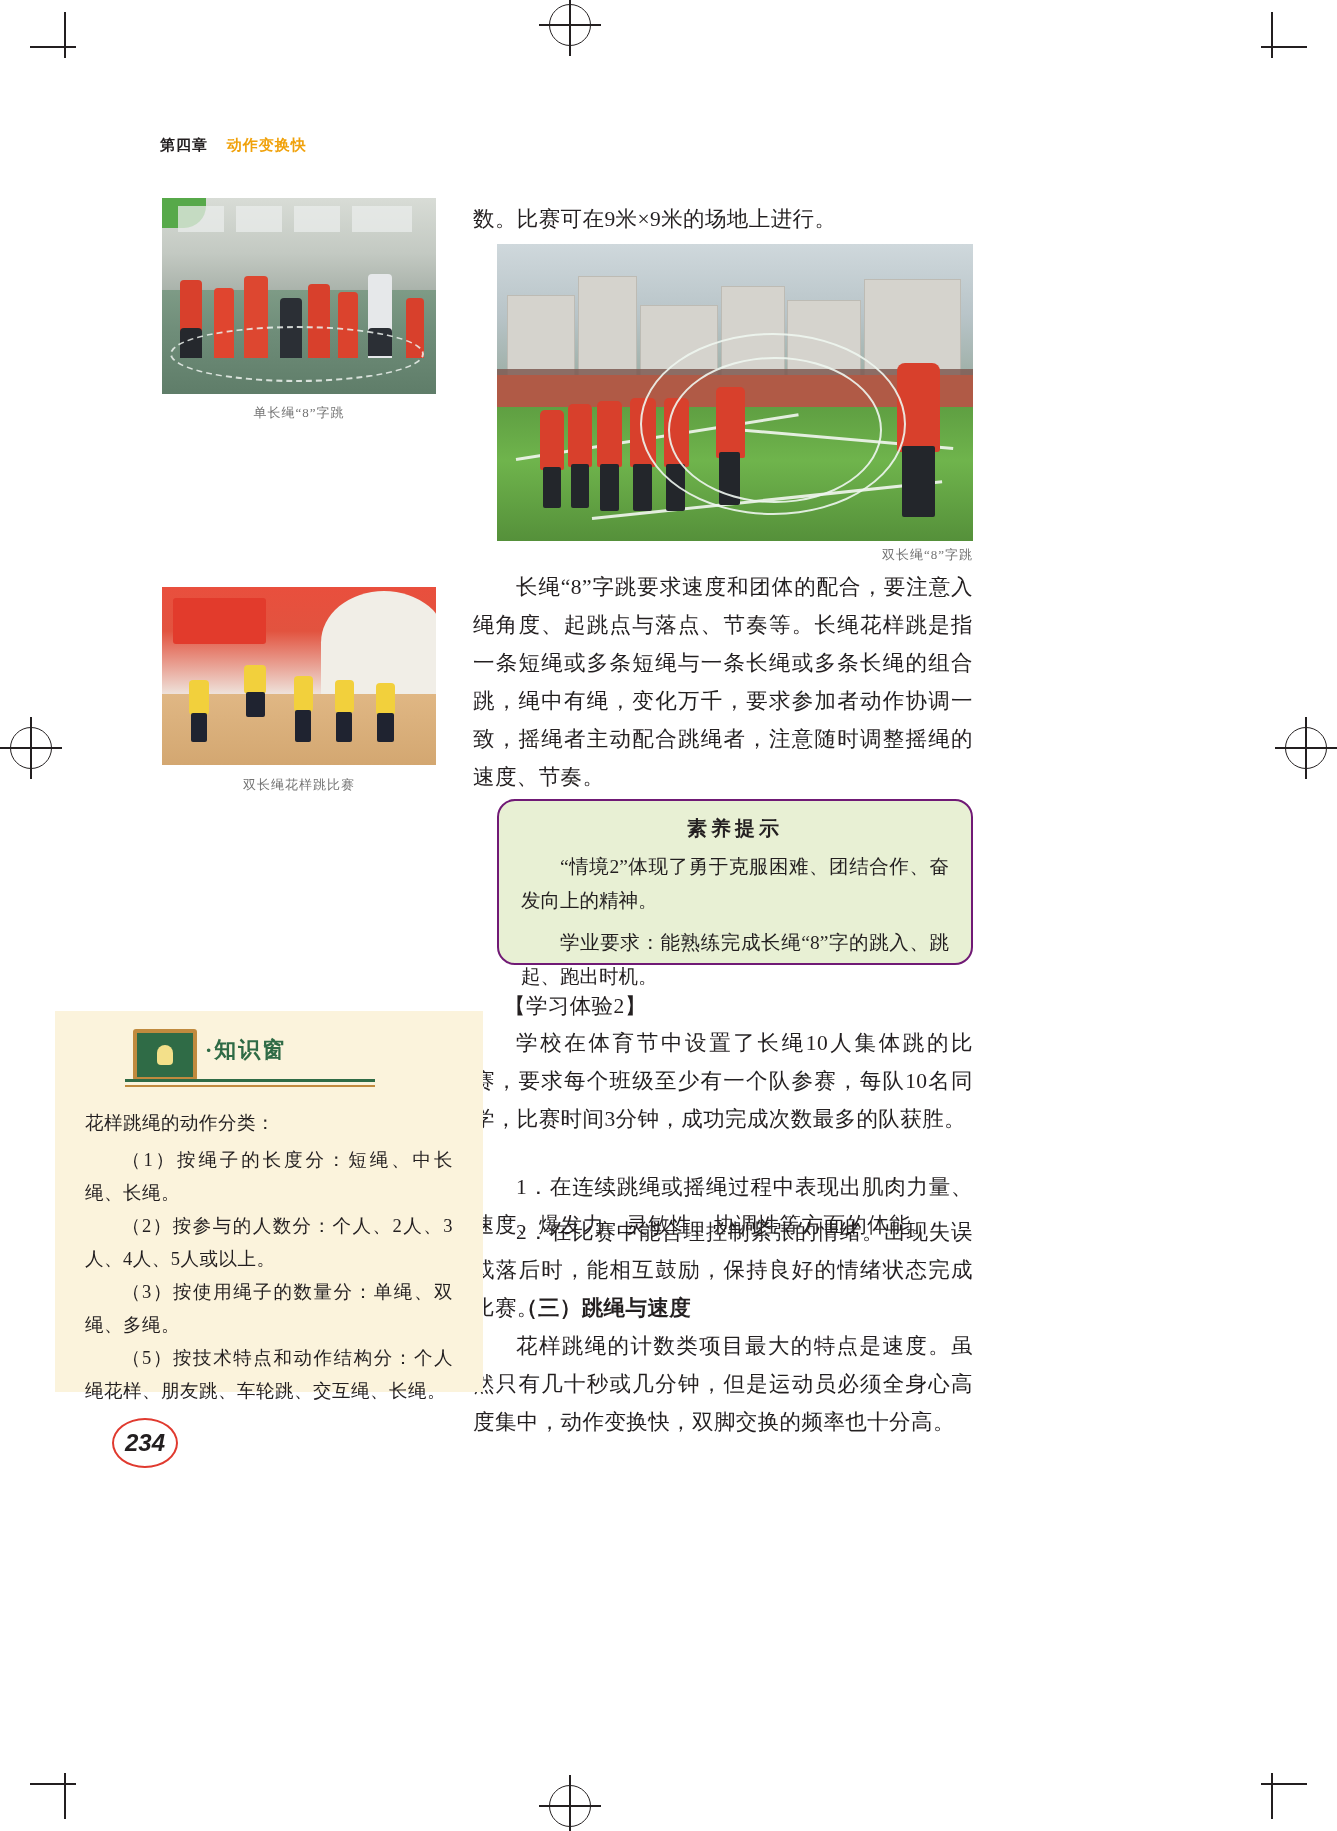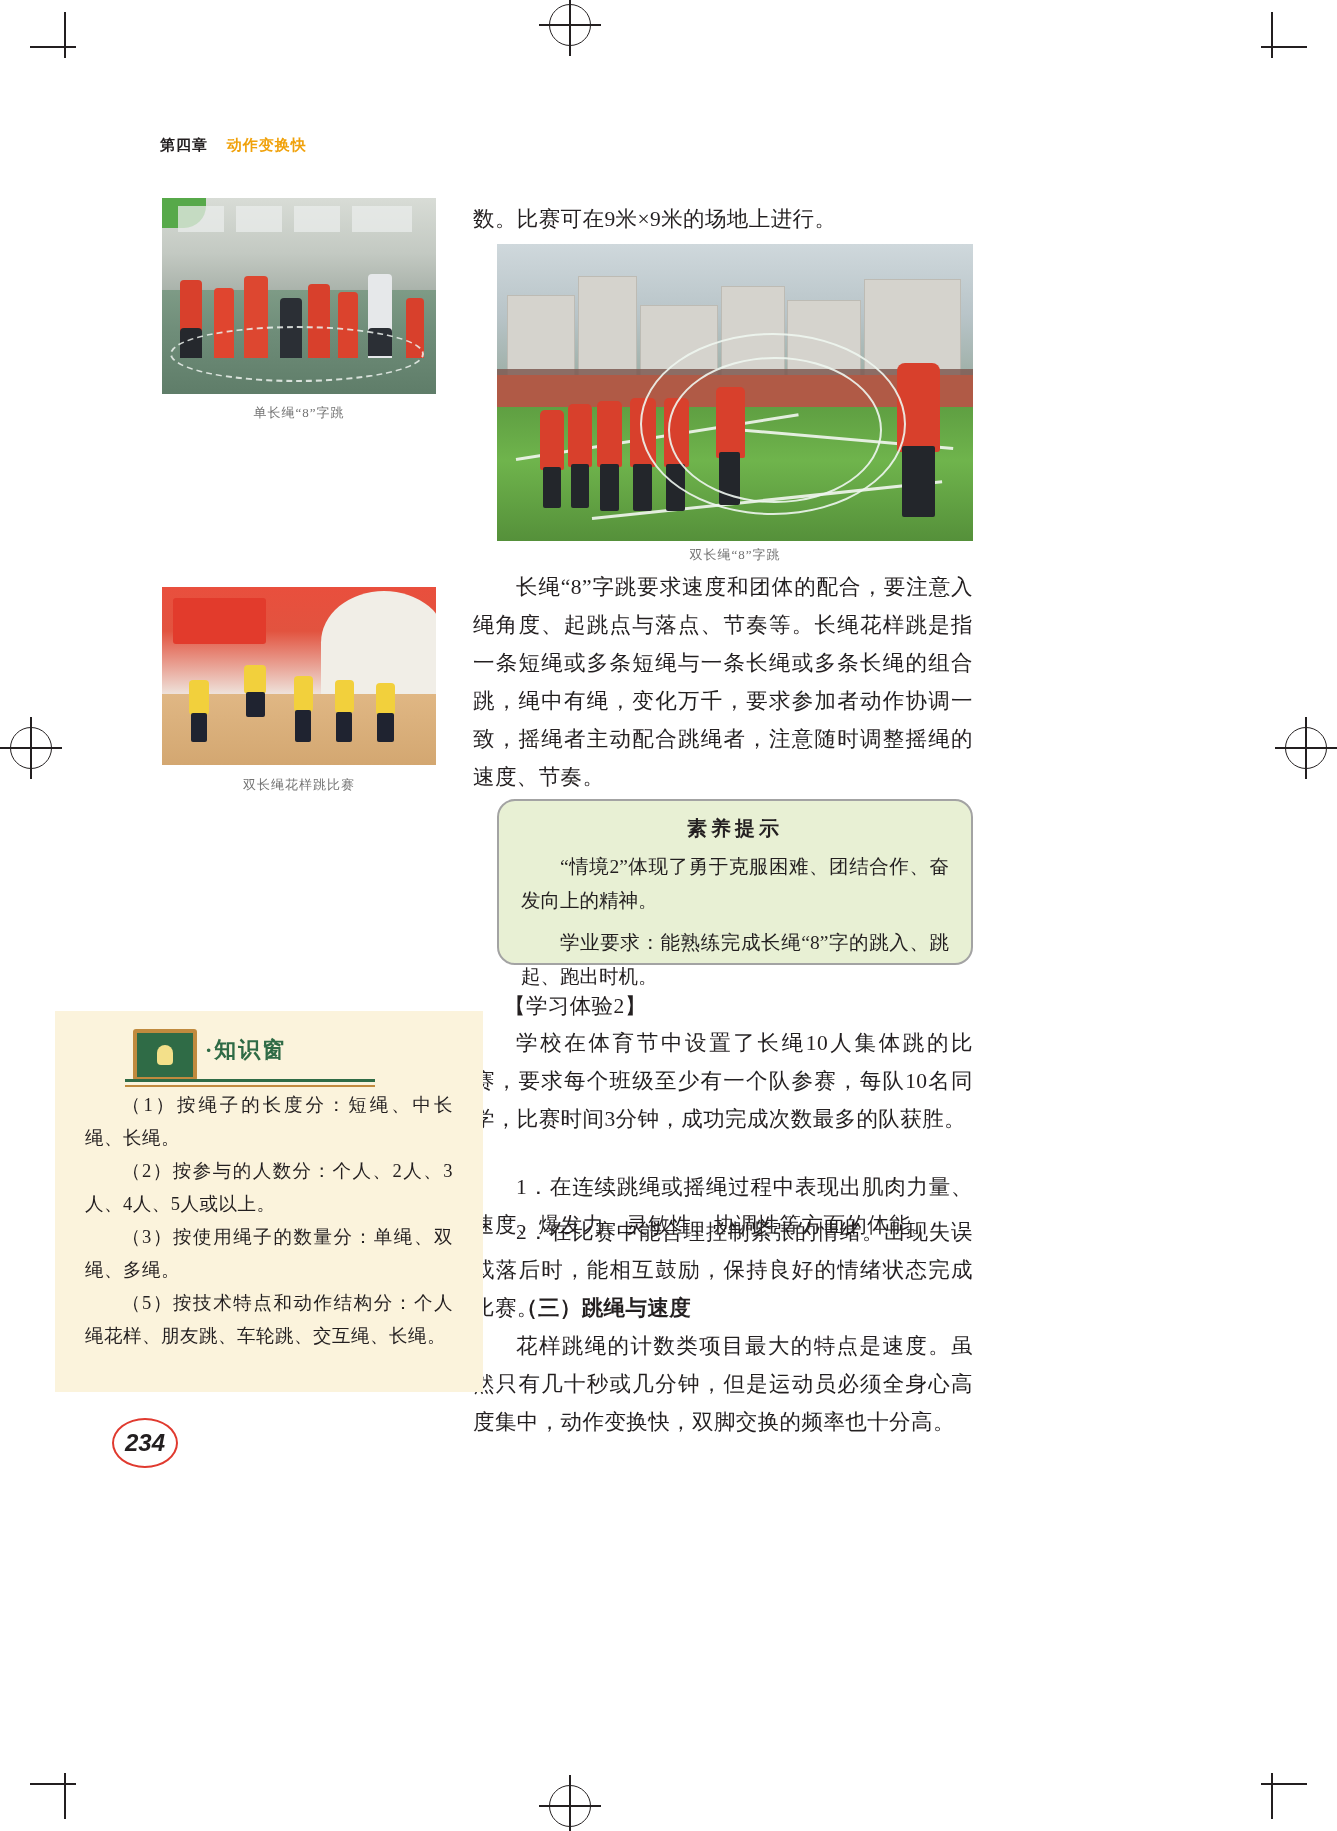--- a/index.html
+++ b/index.html
@@ -89,21 +89,21 @@
   #photo3 .d{position:absolute;background:#1f2330;border-radius:2px;}
   #photo3 .banner{position:absolute;left:4%;top:6%;width:34%;height:26%;background:#e23b2c;border-radius:3px;}
 
   
   .para{position:absolute;font-size:21.5px;line-height:38px;color:#231f20;text-align:justify;
         letter-spacing:.4px;font-family:"Liberation Serif",serif;}
   .indent{text-indent:2em;}
 
   
   #tipbox{position:absolute;left:497px;top:799px;width:476px;height:166px;
-     background:#e8f0d4;border:2px solid #a3a3a3;border-radius:18px;box-sizing:border-box;}
+     background:#e8f0d4;border:2px solid #701a75;border-radius:18px;box-sizing:border-box;}
   #tipbox .t-title{text-align:center;font-weight:bold;font-size:20px;letter-spacing:4px;margin-top:14px;color:#231f20;}
   #tipbox .t-body{margin:8px 22px 0 22px;font-size:19.5px;line-height:34px;color:#231f20;text-align:justify;}
 
   
   #knowbox{position:absolute;left:55px;top:1011px;width:428px;height:381px;
      background:#fbf3dc;box-sizing:border-box;}
   #knowbox .kw-head{position:relative;height:56px;margin-top:18px;}
   #knowbox .board{position:absolute;left:78px;top:0;width:56px;height:44px;
      background:#2f6b46;border:4px solid #c08a3e;border-radius:3px;}
   #knowbox .board .bulb{position:absolute;left:50%;top:50%;transform:translate(-50%,-50%);
@@ -204,21 +204,21 @@
     <div class="leg" style="left:35.6%;top:74%;width:4%;height:16%;"></div>
 
     <div class="red" style="left:46%;top:48%;width:6%;height:24%;"></div>
     <div class="leg" style="left:46.6%;top:70%;width:4.4%;height:18%;"></div>
 
     <div class="red" style="left:84%;top:40%;width:9%;height:30%;border-radius:8px 8px 3px 3px;"></div>
     <div class="leg" style="left:85%;top:68%;width:7%;height:24%;"></div>
     <div class="ropeC" style="left:30%;top:30%;width:55%;height:60%;"></div>
     <div class="ropeC" style="left:36%;top:38%;width:44%;height:48%;"></div>
   </div>
-  <div class="cap" style="left:497px;top:546px;width:476px;">双长绳“8”字跳</div>
+  <div class="cap" style="left:497px;top:546px;width:476px;text-align:right;">双长绳“8”字跳</div>
 
   <div class="photo" id="photo3">
     <div class="back"></div>
     <div class="dome"></div>
     <div class="banner"></div>
     <div class="floor"></div>
     <div class="y" style="left:10%;top:52%;width:7%;height:20%;"></div>
     <div class="d" style="left:10.5%;top:71%;width:6%;height:16%;"></div>
     <div class="y" style="left:30%;top:44%;width:8%;height:16%;"></div>
     <div class="d" style="left:30.5%;top:59%;width:7%;height:14%;"></div>
@@ -250,20 +250,21 @@
 
   <div id="knowbox">
     <div class="kw-head">
       <div class="board">
           <div class="bulb"></div>
         </div>
       <div class="kw-title">·知识窗</div>
       <div class="kw-rule"></div>
       <div class="kw-rule2"></div>
     </div>
+    <div class="kw-body">花样跳绳的动作分类：</div>
     <div class="kw-body indent" style="margin-top:4px;">（1）按绳子的长度分：短绳、中长绳、长绳。</div>
     <div class="kw-body indent" style="margin-top:0;">（2）按参与的人数分：个人、2人、3人、4人、5人或以上。</div>
     <div class="kw-body indent" style="margin-top:0;">（3）按使用绳子的数量分：单绳、双绳、多绳。</div>
     <div class="kw-body indent" style="margin-top:0;">（5）按技术特点和动作结构分：个人绳花样、朋友跳、车轮跳、交互绳、长绳。</div>
   </div>
 
   <div id="pagenum">234</div>
 
 </div>
 

